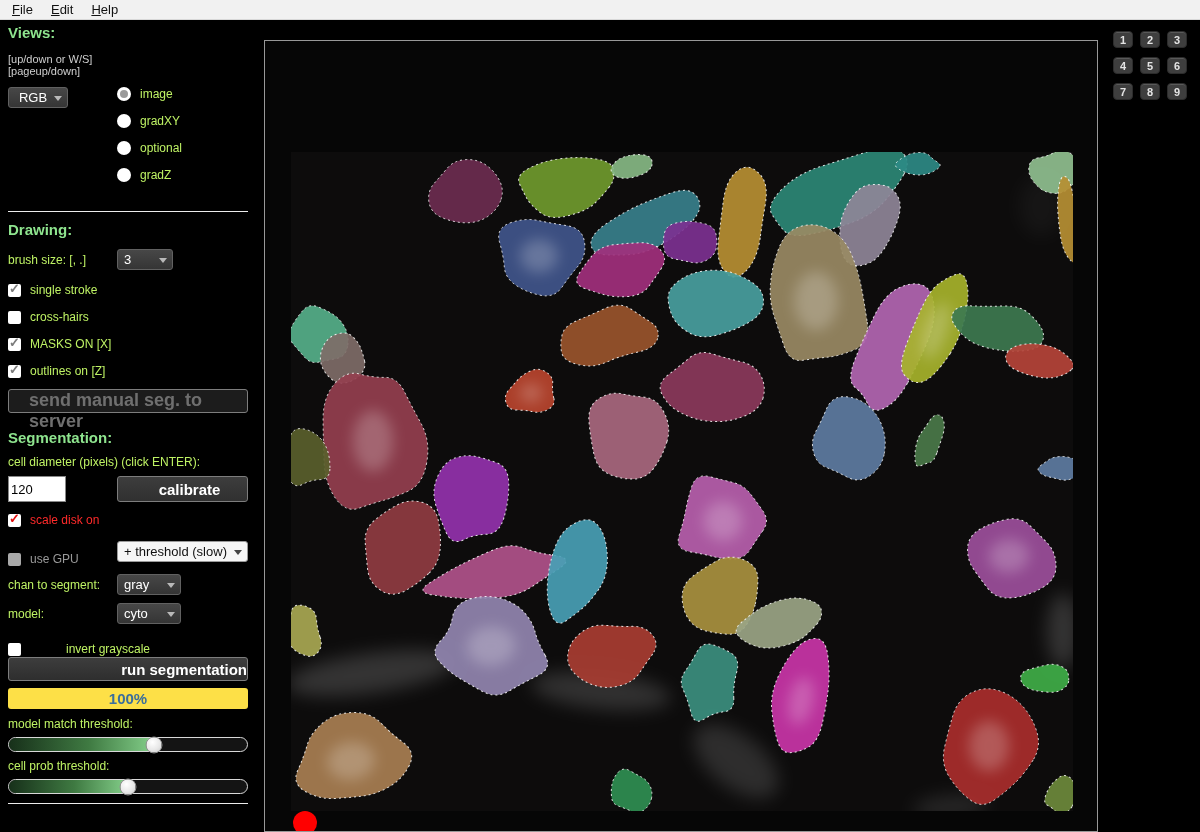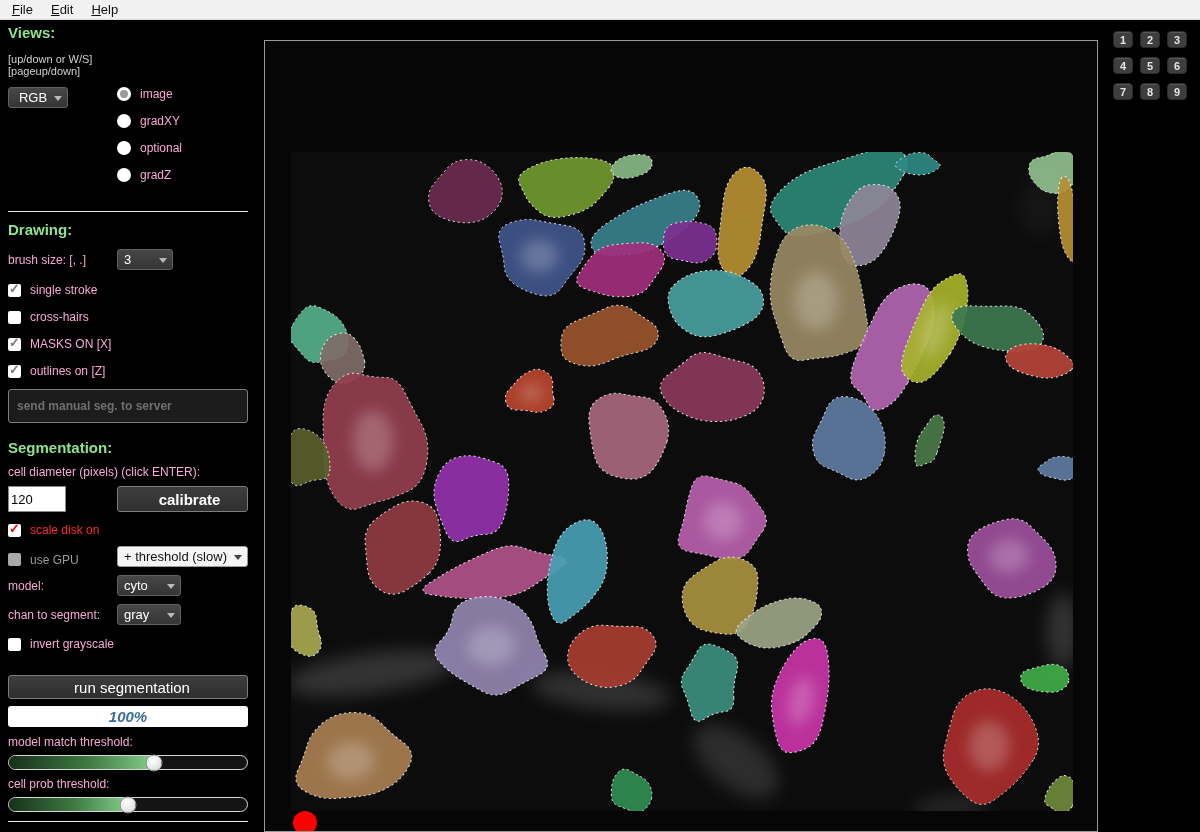--- a/index.html
+++ b/index.html
@@ -15,21 +15,21 @@
   .menu-item::first-letter { text-decoration:underline; }
 
   
   .sidebar { position:absolute; left:0; top:15px; width:256px; padding:0 8px; color:#f0f0f0; }
   .hdr { font-size:15px; font-weight:bold; color:#8ee48e; }
   .hdr.views { margin-top:9px; }
   .shortcut-row { margin-top:12px; display:flex; font-size:11px; color:#cfcfcf;flex-direction:column; }
   .shortcut-row span:first-child { width:109px; }
   .views-row { margin-top:10px; display:flex; }
   .views-left { width:109px;text-align:center; }
-  .lbl { font-size:12px; color:#f9a8d4; }
+  .lbl { font-size:12px; color:#bef264; }
   .lbl.block { display:block; }
 
   .dd { position:relative; height:21px; border:1px solid #616161; border-radius:3px;
     background:linear-gradient(#474747,#353535); color:#fff; font-size:13px;
     padding:2px 16px 0 6px; cursor:pointer; }
   .dd .arr { position:absolute; right:5px; top:8px; width:0; height:0;
     border-left:4px solid transparent; border-right:4px solid transparent;
     border-top:5px solid #b9b9b9; }
   .dd.light { background:#f6f6f6; color:#111; border-color:#9a9a9a; }
   .dd.light .arr { border-top-color:#444; }
@@ -53,39 +53,39 @@
     flex:0 0 13px; }
   .chk-box .tick { position:absolute; left:1px; top:-3px; font-size:13px; font-weight:bold;
     color:#7c7c7c; }
   .chk-box.dis { background:#a9a9a9; }
   .chk-row .lbl { margin-left:9px; }
   .chk-row.red .chk-box .tick { color:#e01010; }
   .chk-row.red .lbl { color:#ff2a2a; }
   .chk-row.dis .lbl { color:#9a9a9a; }
 
   button.btn { display:block; font-family:"Liberation Sans",sans-serif; cursor:pointer; }
-  .btn.send { margin-top:11px; width:240px; height:34px; background:#1c1c1c;
-    border:1px solid #7d7d7d; border-radius:3px; color:#6f6f6f; font-size:12px;
-    font-weight:bold; text-align:left; padding-left:8px; }
+  .btn.send { margin-top:11px; width:240px; height:24px; background:#1c1c1c;
+    border:1px solid #7d7d7d; border-radius:3px; color:#6f6f6f; font-size:18px;
+    font-weight:bold; text-align:left; padding-left:20px; }
   .hdr.seg { margin-top:16px; }
   .diam-label { margin-top:9px; height:14px; }
   .diam-row { margin-top:7px; }
   input.diam { width:58px; height:26px; border:1px solid #888; background:#fff; color:#000;
     font-size:13px; padding-left:2px; font-family:"Liberation Sans",sans-serif; }
   .btn.cal { margin-left:51px; width:131px; height:26px; background:linear-gradient(#3d3d3d,#303030);
     border:1px solid #7d7d7d; border-radius:3px; color:#fff; font-size:15px; font-weight:bold;padding-left:14px; }
   .scale-row { margin-top:11px; }
   .gpu-row { margin-top:9px; display:flex; align-items:center; }
   .gpu-row .chk-wrap { width:109px; display:flex; align-items:center; }
   .gpu-row .chk-wrap .lbl { margin-left:9px; }
   .sel-row { margin-top:8px; }
-  .invert-row { margin-top:12px; }
-  .btn.run { margin-top:24px; width:240px; height:24px; background:linear-gradient(#3d3d3d,#2e2e2e);
-    border:1px solid #7d7d7d; border-radius:3px; color:#fff; font-size:15px; font-weight:normal;
-    text-align:center; padding-left:8px; }
+  .invert-row { margin-top:18px;gap:36px; }
+  .btn.run { margin-top:1px; width:240px; height:24px; background:linear-gradient(#3d3d3d,#2e2e2e);
+    border:1px solid #7d7d7d; border-radius:3px; color:#fff; font-size:15px; font-weight:bold;
+    text-align:right; padding-left:8px; }
   .progress { margin-top:7px; width:240px; height:21px; border-radius:3px; background:#45a3e0;
     text-align:center; font-size:15px; font-weight:bold; color:#3b6e9c; line-height:21px; }
   .thr-label { margin-top:8px; height:14px; }
   .slider { margin-top:6px; position:relative; width:240px; height:15px;
     border:1px solid #d8d8d8; border-radius:8px; background:#141414; }
   .slider .fill { position:absolute; left:0; top:0; bottom:0; border-radius:8px 0 0 8px;
     background:linear-gradient(to right,#17301a 0%,#3f7a42 55%,#84cf8a 100%); }
   .slider .handle { position:absolute; top:50%; width:17px; height:17px; border-radius:50%;
     background:radial-gradient(circle at 40% 32%,#ffffff 0%,#e8e8e8 55%,#c9c9c9 100%);
     border:1px solid #8f8f8f; transform:translate(-50%,-50%); cursor:grab; }
@@ -190,49 +190,49 @@
     <input class="diam" value="120" style="">
     <button class="btn cal">calibrate</button>
   </div>
   <div class="chk-row red scale-row">
     <span class="chk-box">
         <span class="tick">✓</span>
       </span>
     <span class="lbl">scale disk on</span>
   </div>
   <div class="gpu-row">
-    <div class="chk-wrap chk-row dis" style="margin-top:6px">
+    <div class="chk-wrap chk-row dis" style="margin-top:16px">
       <span class="chk-box dis"></span>
       <span class="lbl">use GPU</span>
     </div>
     <div class="dd light w131">
       <span>+ threshold (slow)</span>
+      <i class="arr"></i>
+    </div>
+  </div>
+  <div class="row sel-row">
+    <span class="lbl">chan to segment:</span>
+    <div class="dd w64">
+      <span>gray</span>
       <i class="arr"></i>
     </div>
   </div>
   <div class="row sel-row">
     <span class="lbl">model:</span>
     <div class="dd w64">
       <span>cyto</span>
       <i class="arr"></i>
     </div>
   </div>
-  <div class="row sel-row">
-    <span class="lbl">chan to segment:</span>
-    <div class="dd w64">
-      <span>gray</span>
-      <i class="arr"></i>
-    </div>
-  </div>
   <div class="chk-row invert-row">
     <span class="chk-box"></span>
     <span class="lbl">invert grayscale</span>
   </div>
   <button class="btn run">run segmentation</button>
-  <div class="progress" id="progress" style="background: #ffffff; font-style: italic;">
+  <div class="progress" id="progress" style="background: #fde047;">
     <span>100%</span>
   </div>
   <div class="lbl block thr-label">model match threshold:</div>
   <div class="slider" id="slider1">
     <div class="fill" style="width: 145px;"></div>
     <div class="handle" style="left: 145px;"></div>
   </div>
   <div class="lbl block thr2-label">cell prob threshold:</div>
   <div class="slider" id="slider2">
     <div class="fill" style="width: 119px;"></div>

